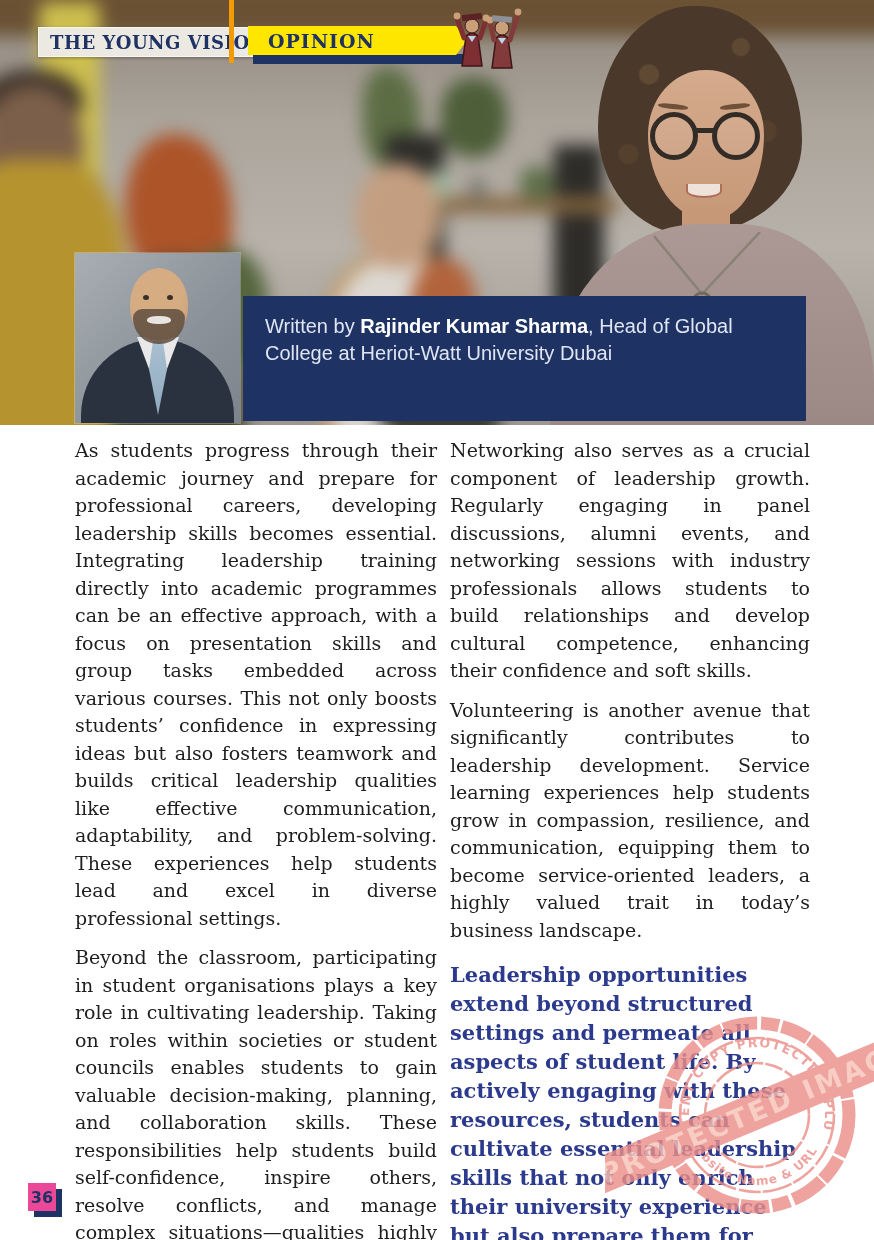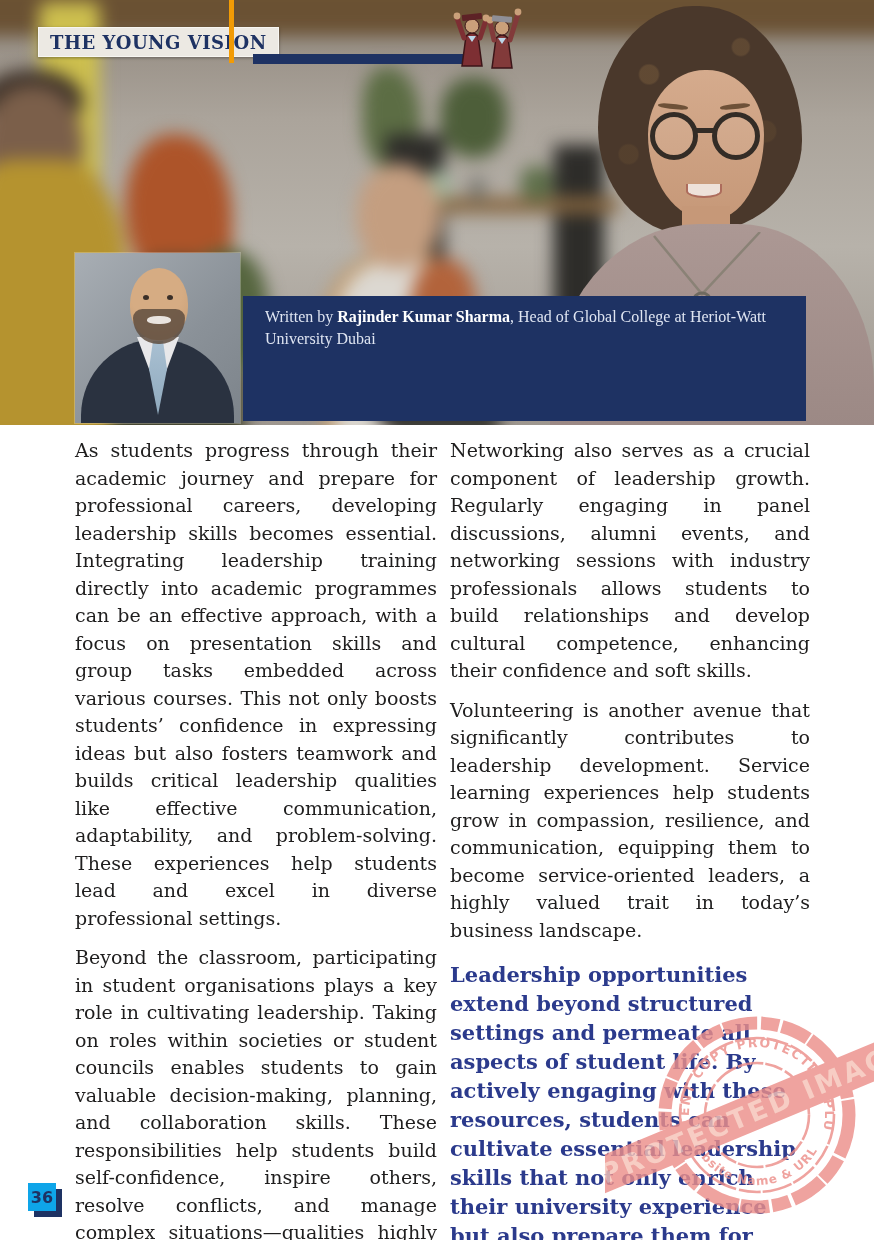--- a/index.html
+++ b/index.html
@@ -91,37 +91,37 @@
              background:linear-gradient(#a9c0d2,#8fa9bd);
              clip-path:polygon(22% 0, 78% 0, 100% 38%, 50% 100%, 0 38%); }
 
   
   .title-block { position:absolute; left:243px; top:296px; width:563px; height:125px;
                  background:#1e3263; padding:10px 10px 0 22px; overflow:hidden; }
   .title-block h1 { font-family:"DejaVu Serif", serif; font-weight:bold; font-size:33px; line-height:1.05;
                     color:#f5e003; white-space:nowrap; }
   .title-block h2 { font-family:"DejaVu Serif", serif; font-weight:bold; font-size:22px; line-height:1.2;
                     color:#ffffff; white-space:nowrap; margin-top:3px; }
-  .byline { font-family:Liberation Serif, serif; font-size:16px; line-height:1.35; color:#dfe5f2; }
+  .byline { font-family:Liberation Sans, sans-serif; font-size:20px; line-height:1.35; color:#dfe5f2; margin-top:7px; }
   .byline strong { color:#ffffff; }
 
   
   .col { position:absolute; top:437px; color:#1f1e1e; }
   .col-left  { left:75px;  width:362px; }
   .col-right { left:450px; width:360px; }
   .col p { font-family:"DejaVu Serif", serif; font-size:19px; line-height:27.5px; text-align:justify; margin-bottom:12px; }
   .col p.highlight { font-weight:bold; color:#2b3a8c; font-size:21px; line-height:29px;
                      text-align:left; margin-top:16px; }
 
   
   .stamp { position:absolute; left:605px; top:983px; opacity:.82; }
 
   
   .page-num-shadow { position:absolute; left:34px; top:1189px; width:28px; height:28px; background:#1e3263; }
-  .page-num { position:absolute; left:28px; top:1183px; width:28px; height:28px; background:#0ea5e9;
+  .page-num { position:absolute; left:28px; top:1183px; width:28px; height:28px; background:#ec4899;
               color:#1e3263; font-family:"DejaVu Sans", sans-serif; font-weight:bold; font-size:16px;
               display:flex; align-items:center; justify-content:center; }
 </style>
 </head>
 <body>
 
 <div class="page">
 
   <div class="hero">
     <div class="photo-blur">
@@ -165,20 +165,23 @@
         <circle cx="62" cy="70" r="3" fill="#6f6a60"></circle>
       </svg>
     </div>
   </div>
 
   <div class="brand-box">
     <span>THE YOUNG VISION</span>
   </div>
   <div class="orange-divider"></div>
   <div class="section-shadow"></div>
+  <div class="section-bar">
+    <span>OPINION</span>
+  </div>
   <svg class="grads" width="74" height="68" viewBox="0 0 74 68">
 
     <path d="M10 64 L14 34 Q20 28 26 34 L30 64 Z" fill="#7d2f33" stroke="#3c1518" stroke-width="1.5"></path>
     <line x1="12" y1="36" x2="5" y2="16" stroke="#7d2f33" stroke-width="5" stroke-linecap="round"></line>
     <circle cx="5" cy="14" r="3.4" fill="#caa07a"></circle>
     <line x1="28" y1="36" x2="34" y2="18" stroke="#7d2f33" stroke-width="5" stroke-linecap="round"></line>
     <circle cx="34" cy="16" r="3.4" fill="#caa07a"></circle>
     <circle cx="20" cy="24" r="7" fill="#caa07a" stroke="#3c1518" stroke-width="1"></circle>
     <rect x="10" y="12" width="20" height="6" rx="1" fill="#5d2226" transform="rotate(-6 20 15)"></rect>
     <path d="M16 34 L20 40 L24 34 Z" fill="#bcd6e8"></path>

